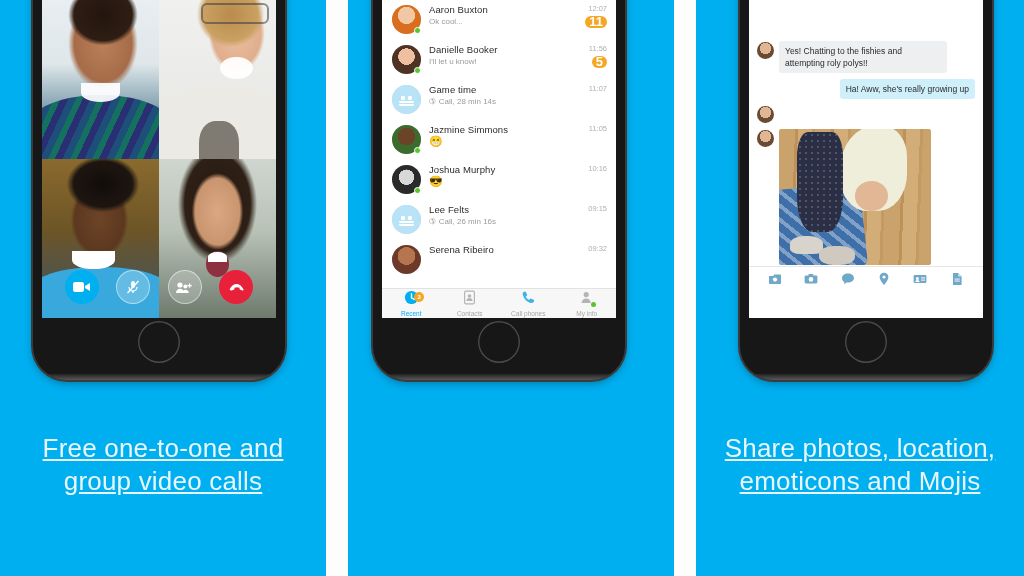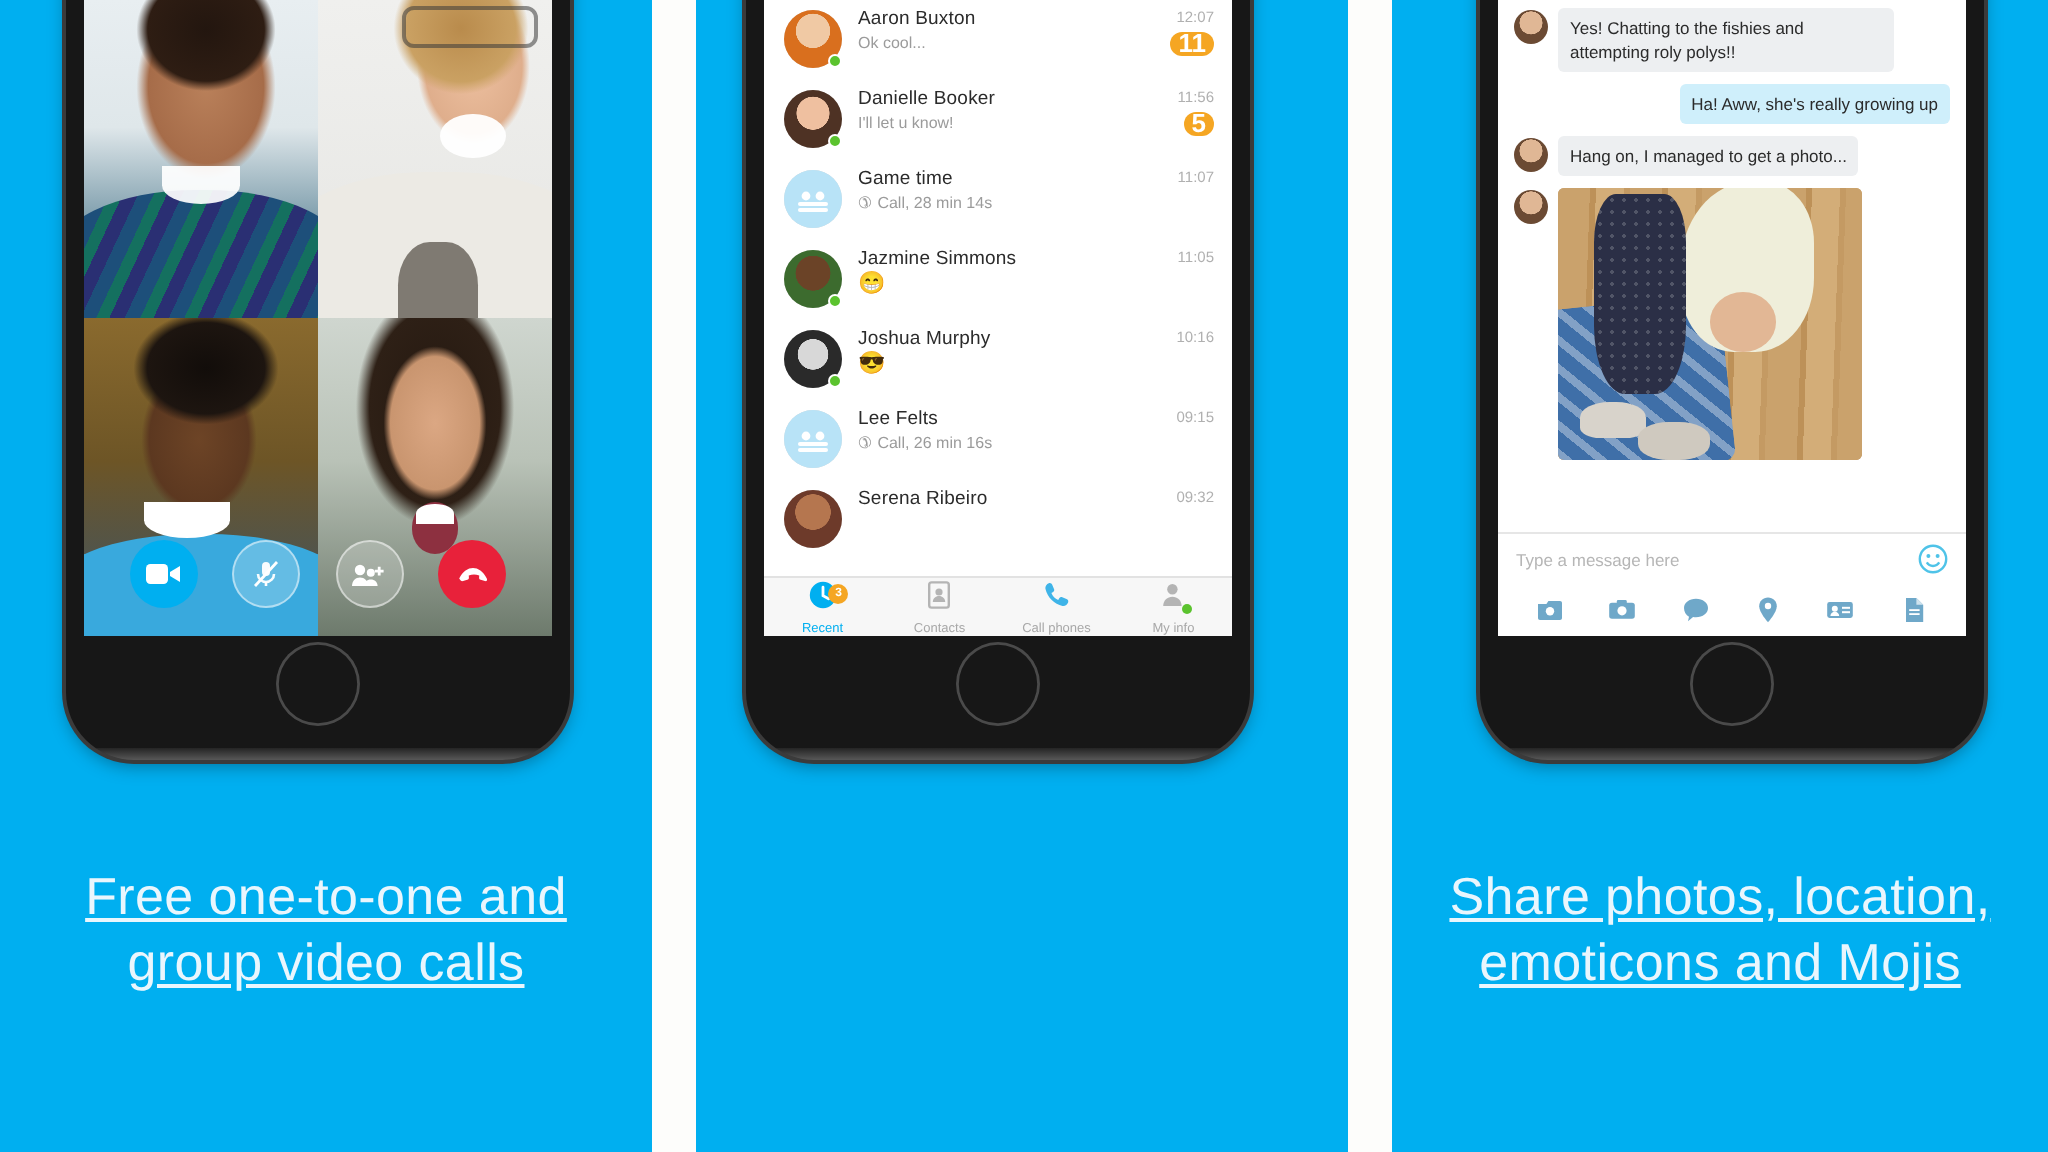--- a/index.html
+++ b/index.html
@@ -99,21 +99,21 @@
   .tabbar { position:absolute; left:0; right:0; bottom:0; height:30px; background:#F7F7F7;
             border-top:1px solid #e2e2e2; display:flex; }
   .tab { flex:1; display:flex; flex-direction:column; align-items:center; justify-content:center; gap:1px; position:relative; }
   .tab .lbl { font-size:6.5px; color:#a8a8a8; }
   .tab.active .lbl { color:#00AFF0; }
   .tab .tbadge { position:absolute; left:50%; margin-left:3px; top:3px; width:10px; height:10px; border-radius:50%;
                  background:#F5A623; color:#fff; font-size:6px; line-height:10px; text-align:center; font-weight:bold; }
   .tab .gdot { position:absolute; left:50%; margin-left:4px; top:13px; width:5px; height:5px; border-radius:50%; background:#5bc32e; }
 
   
-  .s3 { position:absolute; inset:0; background:#fff; }
+  .s3 { position:absolute; inset:0; background:#fff;margin-top:37px; }
   .chat { position:absolute; left:0; right:0; top:0; bottom:52px; padding:4px 8px 0 8px; }
   .msg { display:flex; gap:5px; margin-bottom:6px; }
   .msg .mav { flex:0 0 17px; height:17px; border-radius:50%; overflow:hidden; background:#c9b8ad; margin-top:1px; }
   .bub { background:#EDEFF1; border-radius:3px; padding:4px 6px; font-size:8.5px; line-height:12px; color:#2b2b2b; max-width:168px; }
   .msg.out { justify-content:flex-end; }
   .msg.out .bub { background:#CFEFFB; }
   .photo { width:152px; height:136px; border-radius:3px; overflow:hidden; position:relative;
            background:linear-gradient(180deg,#c9a06a 0%,#b98d55 100%); }
   .floor { position:absolute; inset:0; background:repeating-linear-gradient(92deg,#caa26c 0 16px,#bd9158 16px 19px,#d3ad78 19px 33px,#c49a63 33px 36px); }
   .rug { position:absolute; left:-6%; bottom:-4%; width:62%; height:62%; background:#3f6fa8;
@@ -350,50 +350,38 @@
               <div class="mav" style="background:radial-gradient(circle at 50% 38%,#e0b795 0 42%,#6b4a33 43% 100%)"></div>
               <div class="bub">Yes! Chatting to the fishies and attempting roly polys!!</div>
             </div>
 
             <div class="msg out">
               <div class="bub">Ha! Aww, she's really growing up</div>
             </div>
 
             <div class="msg in">
               <div class="mav" style="background:radial-gradient(circle at 50% 38%,#e0b795 0 42%,#6b4a33 43% 100%)"></div>
-              <div class="bub">Hang on, I managed to get a photo...</div>
             </div>
 
             <div class="msg in">
               <div class="mav" style="background:radial-gradient(circle at 50% 38%,#e0b795 0 42%,#6b4a33 43% 100%)"></div>
               <div class="photo">
                 <div class="floor"></div>
                   <div class="rug"></div>
                 <div class="dress"></div>
                   <div class="head"></div>
                 <div class="leg"></div>
                   <div class="shoe1"></div>
                   <div class="shoe2"></div>
               </div>
             </div>
 
           </div>
 
           <div class="inputwrap">
-            <div class="inputrow">
-              <span class="ph">Type a message here</span>
-              <span class="smiley">
-                <svg width="15" height="15" viewBox="0 0 15 15">
-                    <circle cx="7.5" cy="7.5" r="6.6" fill="none" stroke="#4FC3E8" stroke-width="1.2"></circle>
-                    <circle cx="5.2" cy="6" r="1" fill="#4FC3E8"></circle>
-                    <circle cx="9.8" cy="6" r="1" fill="#4FC3E8"></circle>
-                    <path d="M4.4 9.2a3.6 3.6 0 0 0 6.2 0" stroke="#4FC3E8" stroke-width="1.2" fill="none"></path>
-                  </svg>
-              </span>
-            </div>
             <div class="iconrow">
               <span class="ico">
                 <svg width="14" height="14" viewBox="0 0 14 14">
                     <path d="M1 4h4.2l1-1.5H12c.6 0 1 .4 1 1V11c0 .6-.4 1-1 1H2c-.6 0-1-.4-1-1z" fill="#6FA8C9"></path>
                     <circle cx="7" cy="7.6" r="2.1" fill="#fff"></circle>
                   </svg></span>
               <span class="ico">
                 <svg width="14" height="14" viewBox="0 0 14 14">
                     <rect x="0.6" y="3.4" width="12.8" height="8" rx="1.4" fill="#6FA8C9"></rect>
                     <rect x="4.4" y="2" width="5" height="2" rx=".7" fill="#6FA8C9"></rect>

